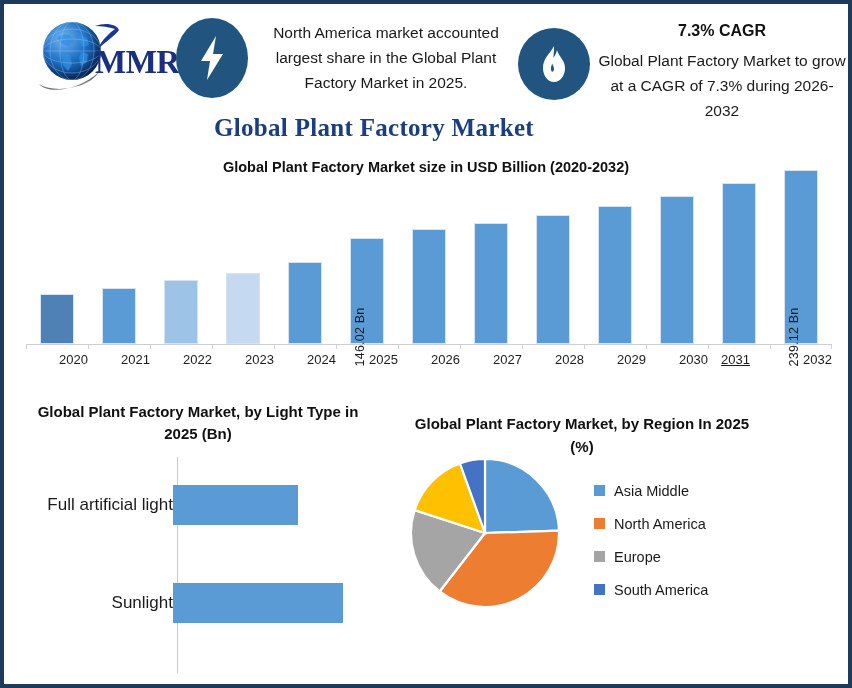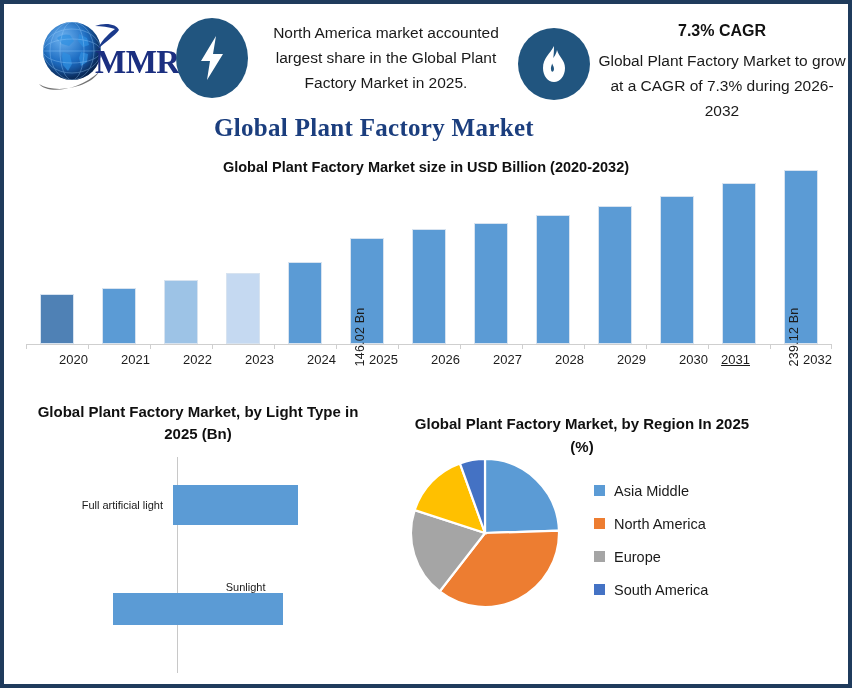--- a/index.html
+++ b/index.html
@@ -225,23 +225,23 @@
     position: absolute;
     left: 0;
     width: 360px;
     height: 44px;
     display: flex;
     align-items: center;
   }
   .hbar-label {
     width: 155px;
     text-align: right;
-    padding-right: 10px;
+    padding-right: 0;
     box-sizing: border-box;
-    font-size: 11px;
+    font-size: 17px;
     color: #1a1a1a;
   }
   .hbar {
     height: 40px;
     background: #5b9bd5;
   }
 
   
   #pie-block {
     position: absolute;
@@ -419,21 +419,21 @@
     </div>
 
   <div id="light-chart">
     <div id="light-title">Global Plant Factory Market, by Light Type in 2025 (Bn)</div>
     <div id="light-axis"></div>
     <div id="light-bars">
         <div class="hbar-row" style="top: 82px;">
           <div class="hbar-label">Full artificial light</div>
           <div class="hbar" style="width: 125px; background: rgb(91, 155, 213);"></div>
         </div>
-        <div class="hbar-row" style="top: 180px; flex-direction: column;">
+        <div class="hbar-row" style="top: 180px;">
           <div class="hbar-label">Sunlight</div>
           <div class="hbar" style="width: 170px; background: rgb(91, 155, 213);"></div>
         </div>
       </div>
   </div>
 
   <div id="pie-block">
     <div id="pie-title">Global Plant Factory Market, by Region In 2025 (%)</div>
     <svg id="pie-svg" width="150" height="150" viewBox="0 0 150 150">
         <path d="M 75 75 L 75 1 A 74 74 0 0 1 148.96348546706412 72.6756038282185 Z" fill="#5b9bd5" stroke="#ffffff" stroke-width="2.2"></path>

